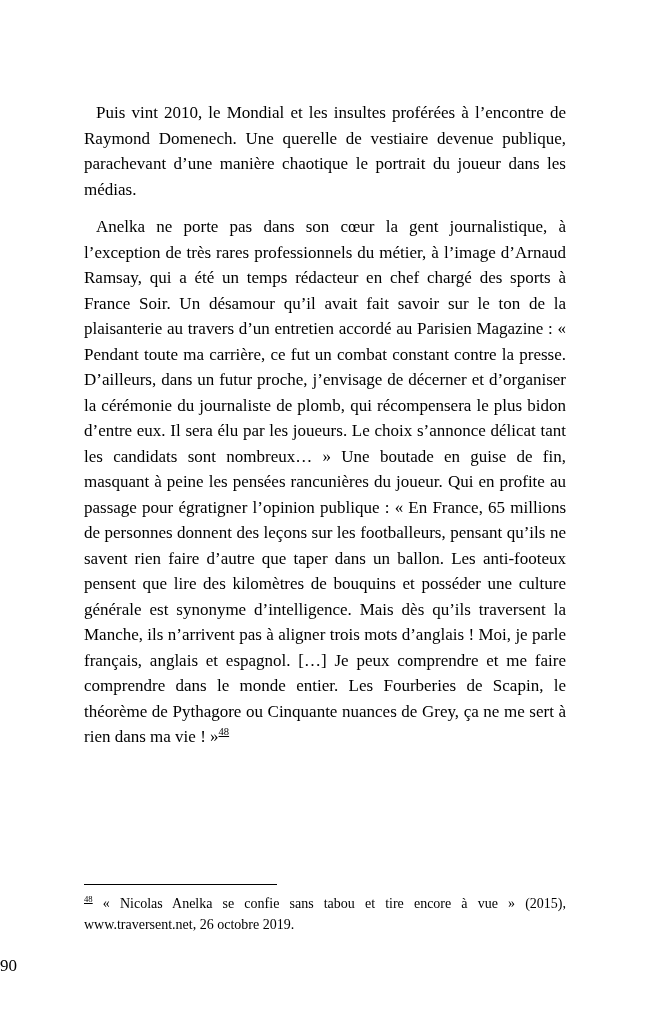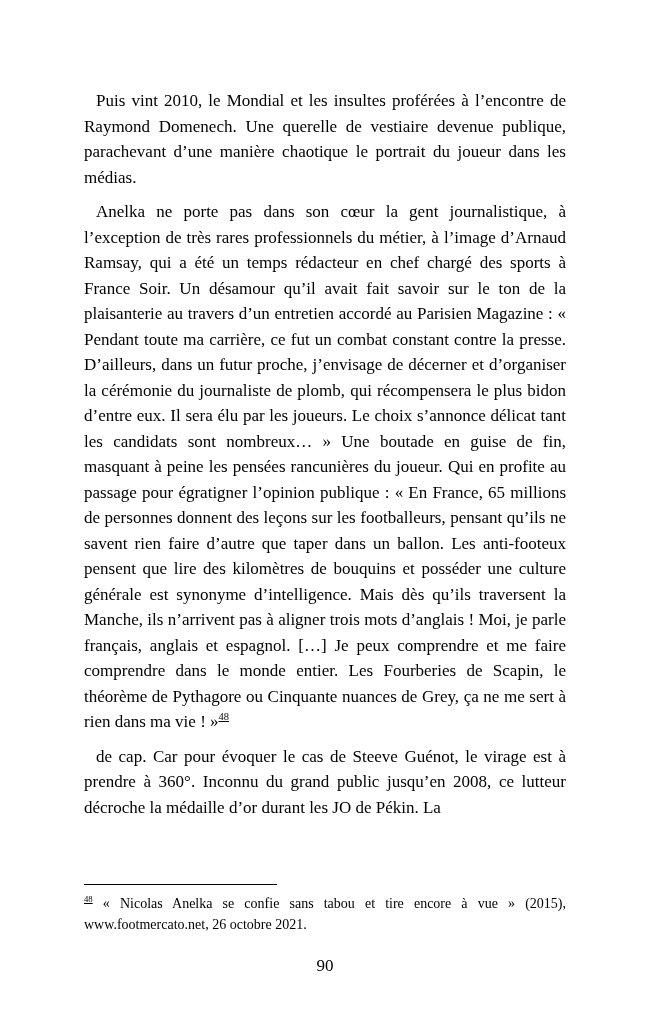--- a/index.html
+++ b/index.html
@@ -19,21 +19,21 @@
   .text-column {
     position: absolute;
     left: 84px;
     top: 88px;
     width: 482px;
     font-size: 17px;
     line-height: 25.5px;
     text-align: justify;
   }
   .text-column p {
-    margin: 0 0 9px 0;
+    margin: 12px 0 9px 0;
     text-indent: 12px;
   }
   .it {
   }
   sup {
     font-size: 0.62em;
     line-height: 0;
     vertical-align: super;
     text-decoration: underline;
   }
@@ -52,29 +52,27 @@
     width: 482px;
     font-size: 14px;
     line-height: 21px;
     text-align: justify;
   }
   .page-number {
     position: absolute;
     left: 0;
     top: 956px;
     width: 650px;
-    text-align: center;
     font-size: 17px;
   }
 </style>
 </head>
 <body>
 
 <div class="page">
   <div class="text-column">
       <p><span>Puis vint 2010, le Mondial et les insultes proférées à l’encontre de Raymond Domenech. Une querelle de vestiaire devenue publique, parachevant d’une manière chaotique le portrait du joueur dans les médias.</span></p>
       <p><span>Anelka ne porte pas dans son cœur la gent journalistique, à l’exception de très rares professionnels du métier, à l’image d’Arnaud Ramsay, qui a été un temps rédacteur en chef chargé des sports à </span><span class="it">France Soir</span><span>. Un désamour qu’il avait fait savoir sur le ton de la plaisanterie  au travers d’un entretien accordé au </span><span class="it">Parisien Magazine</span><span> : </span><span class="it">« Pendant toute ma carrière, ce fut un combat constant contre la presse. D’ailleurs, dans un futur proche, j’envisage de décerner et d’organiser la cérémonie du journaliste de plomb, qui récompensera le plus bidon d’entre eux. Il sera élu par les joueurs. Le choix s’annonce délicat tant les candidats sont nombreux… »</span><span>  Une boutade en guise de fin, masquant à peine les pensées rancunières du joueur. Qui en profite au passage pour égratigner l’opinion publique : </span><span class="it">« En France, 65 millions de personnes donnent des leçons sur les footballeurs, pensant qu’ils ne savent rien faire d’autre que taper dans un ballon. Les anti-footeux pensent que lire des kilomètres de bouquins et posséder une culture générale est synonyme d’intelligence. Mais dès qu’ils traversent la Manche, ils n’arrivent pas à aligner trois mots d’anglais ! Moi, je parle français, anglais et espagnol. […] Je peux comprendre et me faire comprendre dans le monde entier. Les Fourberies de Scapin, le théorème de Pythagore ou Cinquante nuances de Grey, ça ne me sert à rien dans ma vie ! »</span><sup>48</sup></p>
-      <p><span>de cap. Car pour évoquer le cas de Steeve Guénot, le virage est à prendre à 360°. Inconnu du grand public jusqu’en 2008, ce lutteur décroche la médaille d’or durant les JO de Pékin. La</span></p>
     </div>
   <div class="footnote-rule"></div>
-  <div class="footnote"><sup>48</sup><span> « Nicolas Anelka se confie sans tabou et tire encore à vue » (2015), </span><span class="it">www.footmercato.net</span><span>, 26 octobre 2021.</span></div>
+  <div class="footnote"><sup>48</sup><span> « Nicolas Anelka se confie sans tabou et tire encore à vue » (2015), </span><span class="it">www.traversent.net</span><span>, 26 octobre 2019.</span></div>
   <div class="page-number">90</div>
 </div>
 
 </body></html>

